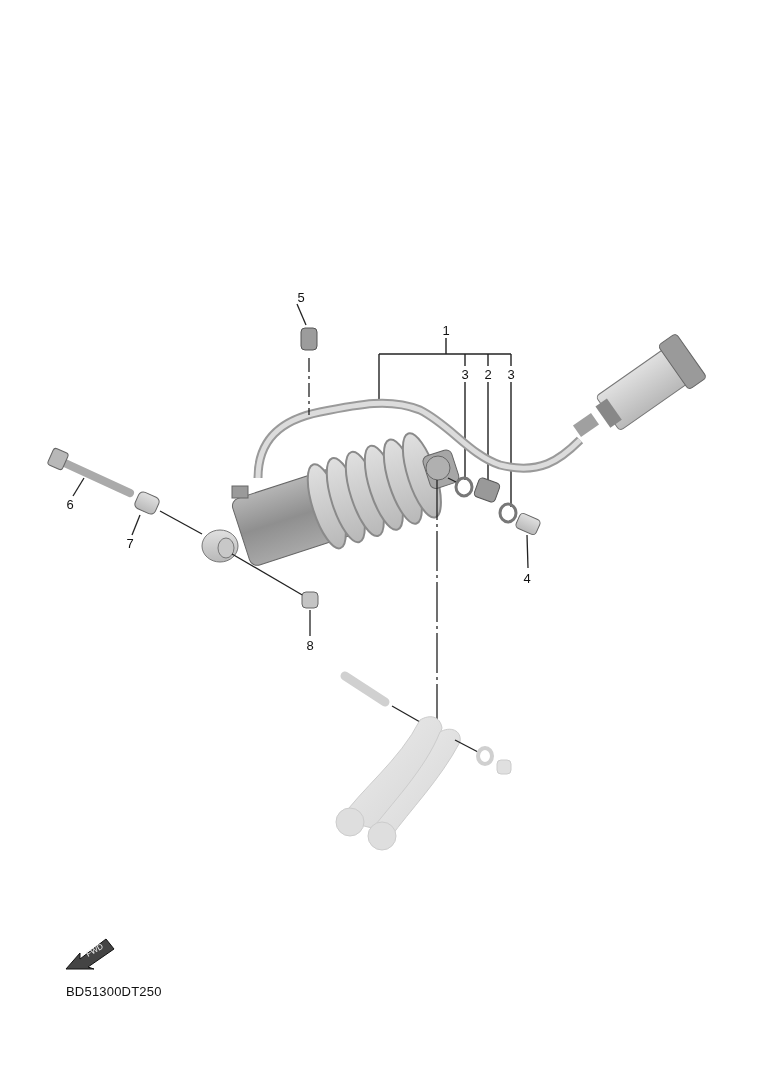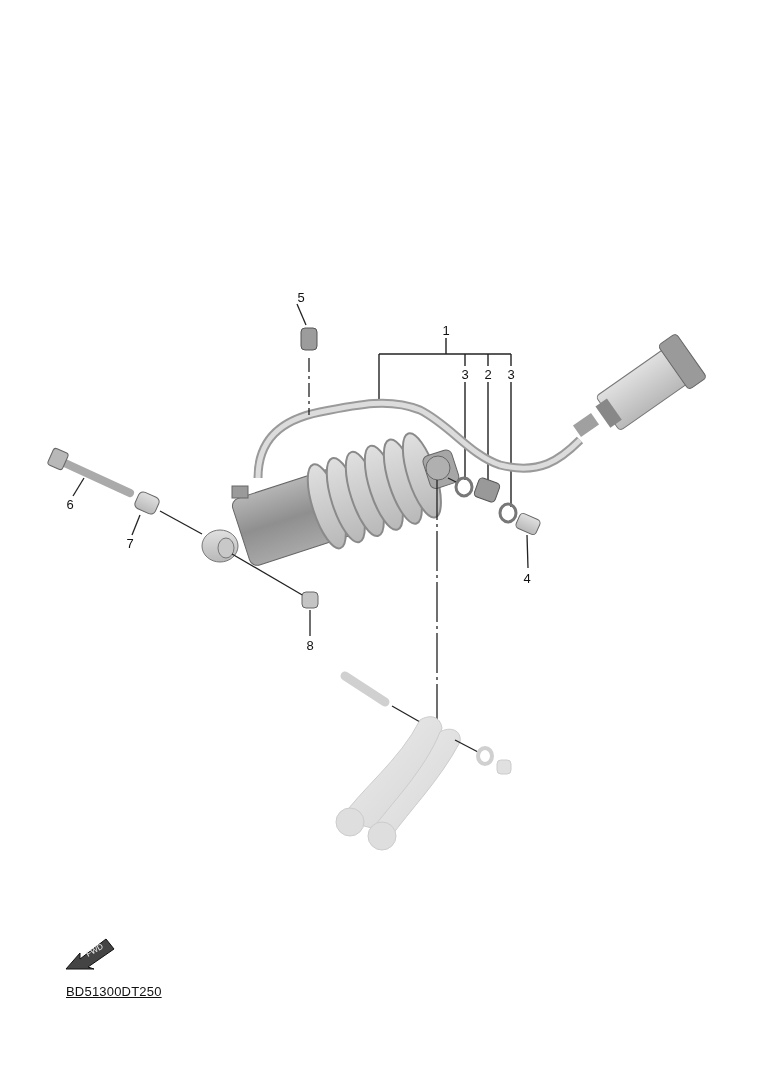--- a/index.html
+++ b/index.html
@@ -1,19 +1,19 @@
 <!DOCTYPE html>
 <html><head>
 <meta charset="utf-8">
 <style>
   html, body { margin:0; padding:0; background:#ffffff; }
   body { width:771px; height:1065px; position:relative; overflow:hidden; font-family:"Liberation Sans", sans-serif; }
   #canvas { position:absolute; left:0; top:0; width:771px; height:1065px; }
   .callout { position:absolute; font-size:13px; color:#111; font-family:"Liberation Sans", sans-serif; transform:translate(-50%,-50%); line-height:1; }
-  .code { position:absolute; left:66px; top:984px; font-size:13px; color:#111; letter-spacing:0.2px;text-decoration:underline; }
+  .code { position:absolute; left:66px; top:984px; font-size:13px; color:#111; letter-spacing:0.2px; }
 </style>
 </head>
 <body>
 
 <svg id="canvas" viewBox="0 0 771 1065" xmlns="http://www.w3.org/2000/svg">
   <defs>
     <linearGradient id="body" x1="0" y1="0" x2="0" y2="1">
       <stop offset="0" stop-color="#b5b5b5"></stop>
       <stop offset="0.5" stop-color="#8f8f8f"></stop>
       <stop offset="1" stop-color="#a8a8a8"></stop>

